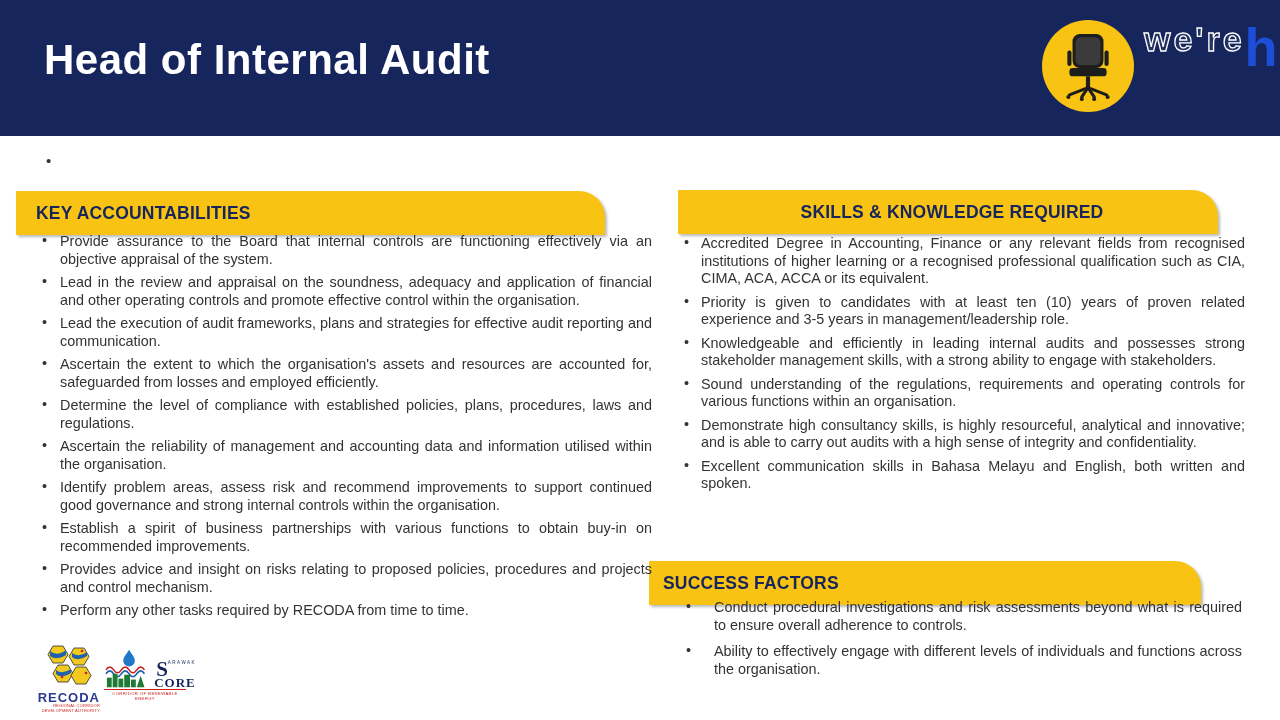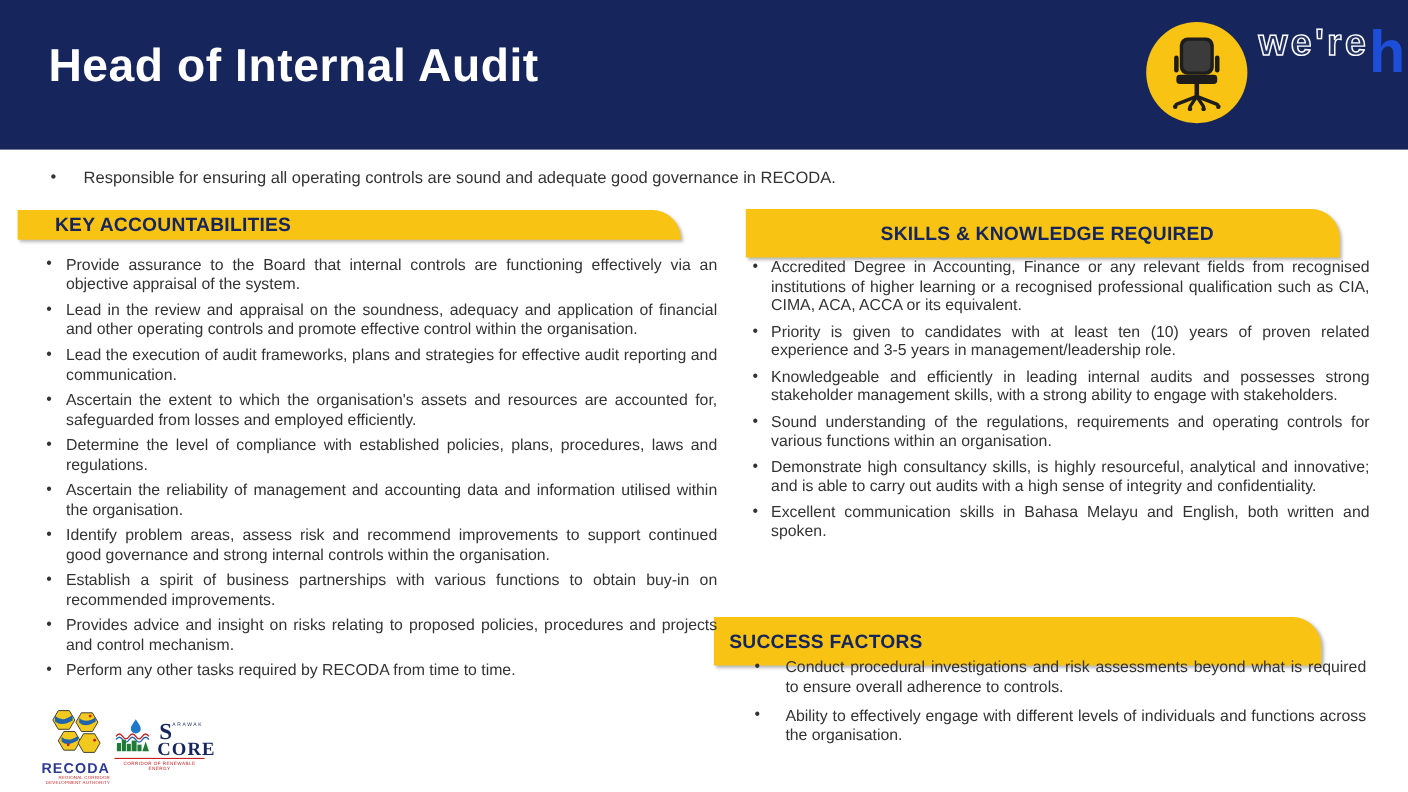--- a/index.html
+++ b/index.html
@@ -21,21 +21,21 @@
         margin-left:4px;margin-bottom:-10px;}
   .hiring{font-size:54px;font-weight:800;color:#1d4ed8;line-height:0.95;letter-spacing:1px;}
   .jot{display:inline-block;border:2px solid #ffffff;color:#ffffff;font-size:9.5px;
        font-weight:700;letter-spacing:1.6px;padding:4px 10px;margin-top:3px;margin-left:2px;}
 
   
   .banner{position:absolute;background:#F8C313;border-radius:0 26px 0 0;
           box-shadow:2px 2px 3px rgba(0,0,0,0.28);display:flex;align-items:center;
           color:#16265C;font-weight:bold;font-size:17.5px;letter-spacing:0.2px;}
   #banner-keyrole{left:22px;top:115px;width:928px;height:32px;padding-left:14px;}
-  #banner-keyacc{left:16px;top:191px;width:569px;height:27px;padding-left:34px;}
+  #banner-keyacc{left:16px;top:191px;width:569px;height:44px;padding-left:20px;}
   #banner-skills{left:678px;top:190px;width:532px;height:44px;padding-left:8px;justify-content:center;}
   #banner-success{left:649px;top:561px;width:538px;height:44px;padding-left:14px;}
 
   
   ul.blist{list-style:none;margin:0;padding:0;position:absolute;color:#333333;
            font-size:14.4px;line-height:17.5px;}
   ul.blist li{position:relative;text-align:justify;margin-bottom:6px;}
   ul.blist li .dot{position:absolute;left:0;top:-1px;}
   #list-keyrole{left:46px;top:153px;width:900px;font-size:15px;}
   #list-keyrole li{padding-left:30px;text-align:left;}
@@ -50,21 +50,21 @@
   .recoda{position:absolute;left:28px;top:645px;width:72px;text-align:right;}
   .recoda .rname{color:#2B3990;font-weight:bold;font-size:13px;letter-spacing:1px;line-height:1;}
   .recoda .rtag{color:#C81E1E;font-size:4px;line-height:1.2;letter-spacing:0.2px;}
   .score{position:absolute;left:104px;top:648px;width:92px;text-align:left;}
   .score .stag{color:#C81E1E;font-size:4.2px;letter-spacing:0.4px;margin-top:1px;
                border-top:1px solid #C81E1E;padding-top:1px;width:82px;text-align:center;}
   .score-row{display:flex;align-items:flex-end;}
   .score-name{margin-left:2px;color:#16265C;line-height:0.8;}
   .score-name .sbig{font-size:21px;font-weight:bold;font-family:"Liberation Serif",serif;}
   .score-name .sarawak{font-size:4.5px;letter-spacing:1.5px;vertical-align:top;}
-  .score-name .score-core{font-size:17px;font-weight:bold;font-family:"Liberation Serif",serif;
+  .score-name .score-core{font-size:13px;font-weight:bold;font-family:"Liberation Serif",serif;
                           margin-left:-2px;letter-spacing:1px;}
 </style>
 </head>
 <body>
 
 <div class="frame">
 
   <div class="topband"></div>
   <h1 class="page-title">Head of Internal Audit</h1>
 
@@ -100,21 +100,21 @@
     <span>KEY ACCOUNTABILITIES</span>
   </div>
   <div class="banner" id="banner-skills">
     <span>SKILLS &amp; KNOWLEDGE REQUIRED</span>
   </div>
   <div class="banner" id="banner-success">
     <span>SUCCESS FACTORS</span>
   </div>
 
   <ul class="blist" id="list-keyrole">
-      <li><span class="dot">•</span><span>Responsible for ensuring all operating controls are sound and adequate good governance in RECODA.</span></li>
+      <li><span class="dot">•</span></li>
     </ul>
   <ul class="blist" id="list-keyacc">
       <li><span class="dot">•</span><span>Provide assurance to the Board that internal controls are functioning effectively via an objective appraisal of the system.</span></li>
       <li><span class="dot">•</span><span>Lead in the review and appraisal on the soundness, adequacy and application of financial and other operating controls and promote effective control within the organisation.</span></li>
       <li><span class="dot">•</span><span>Lead the execution of audit frameworks, plans and strategies for effective audit reporting and communication.</span></li>
       <li><span class="dot">•</span><span>Ascertain the extent to which the organisation's assets and resources are accounted for, safeguarded from losses and employed efficiently.</span></li>
       <li><span class="dot">•</span><span>Determine the level of compliance with established policies, plans, procedures, laws and regulations.</span></li>
       <li><span class="dot">•</span><span>Ascertain the reliability of management and accounting data and information utilised within the organisation.</span></li>
       <li><span class="dot">•</span><span>Identify problem areas, assess risk and recommend improvements to support continued good governance and strong internal controls within the organisation.</span></li>
       <li><span class="dot">•</span><span>Establish a spirit of business partnerships with various functions to obtain buy-in on recommended improvements.</span></li>

